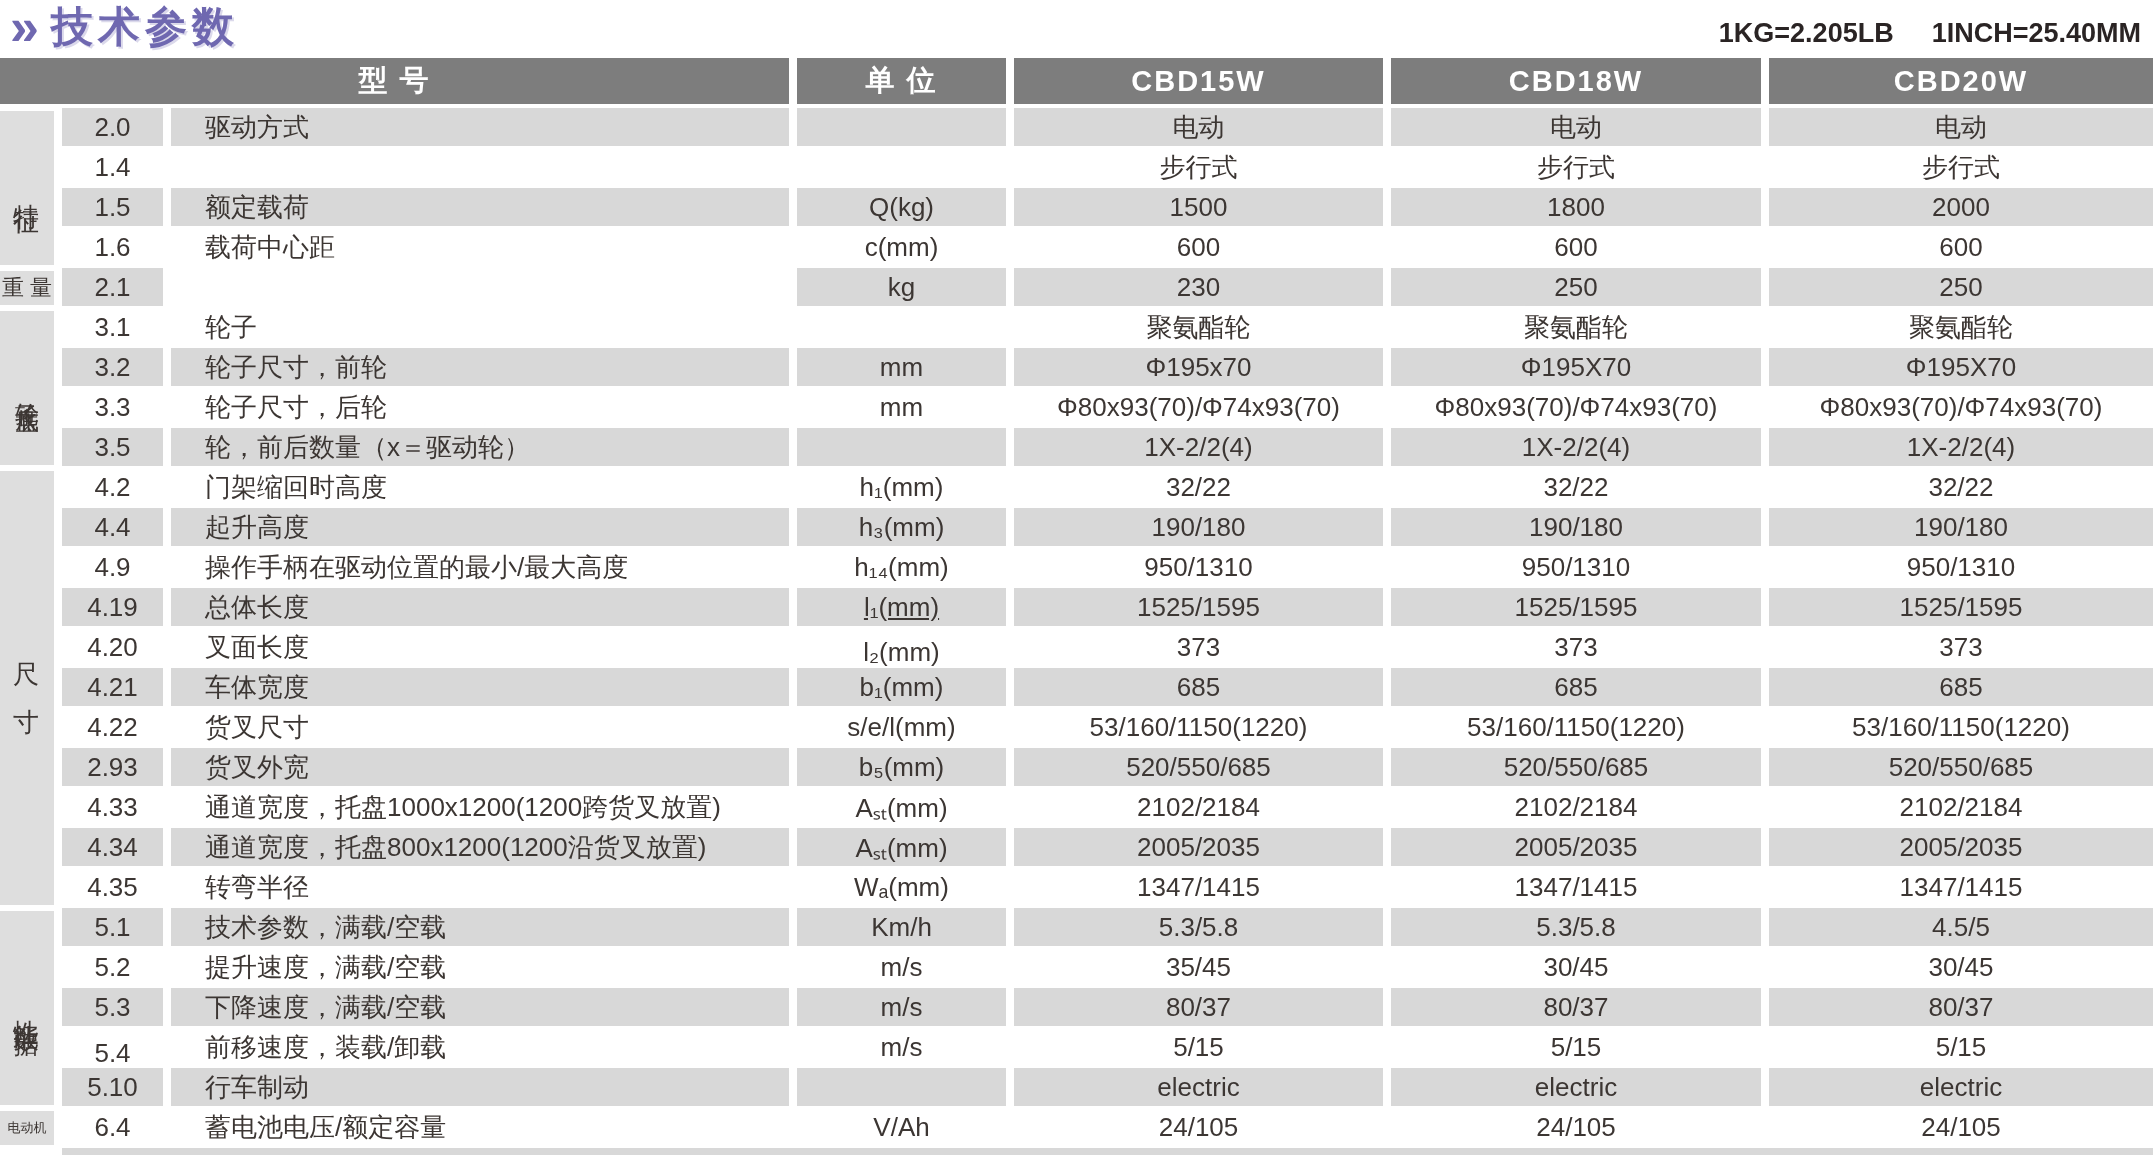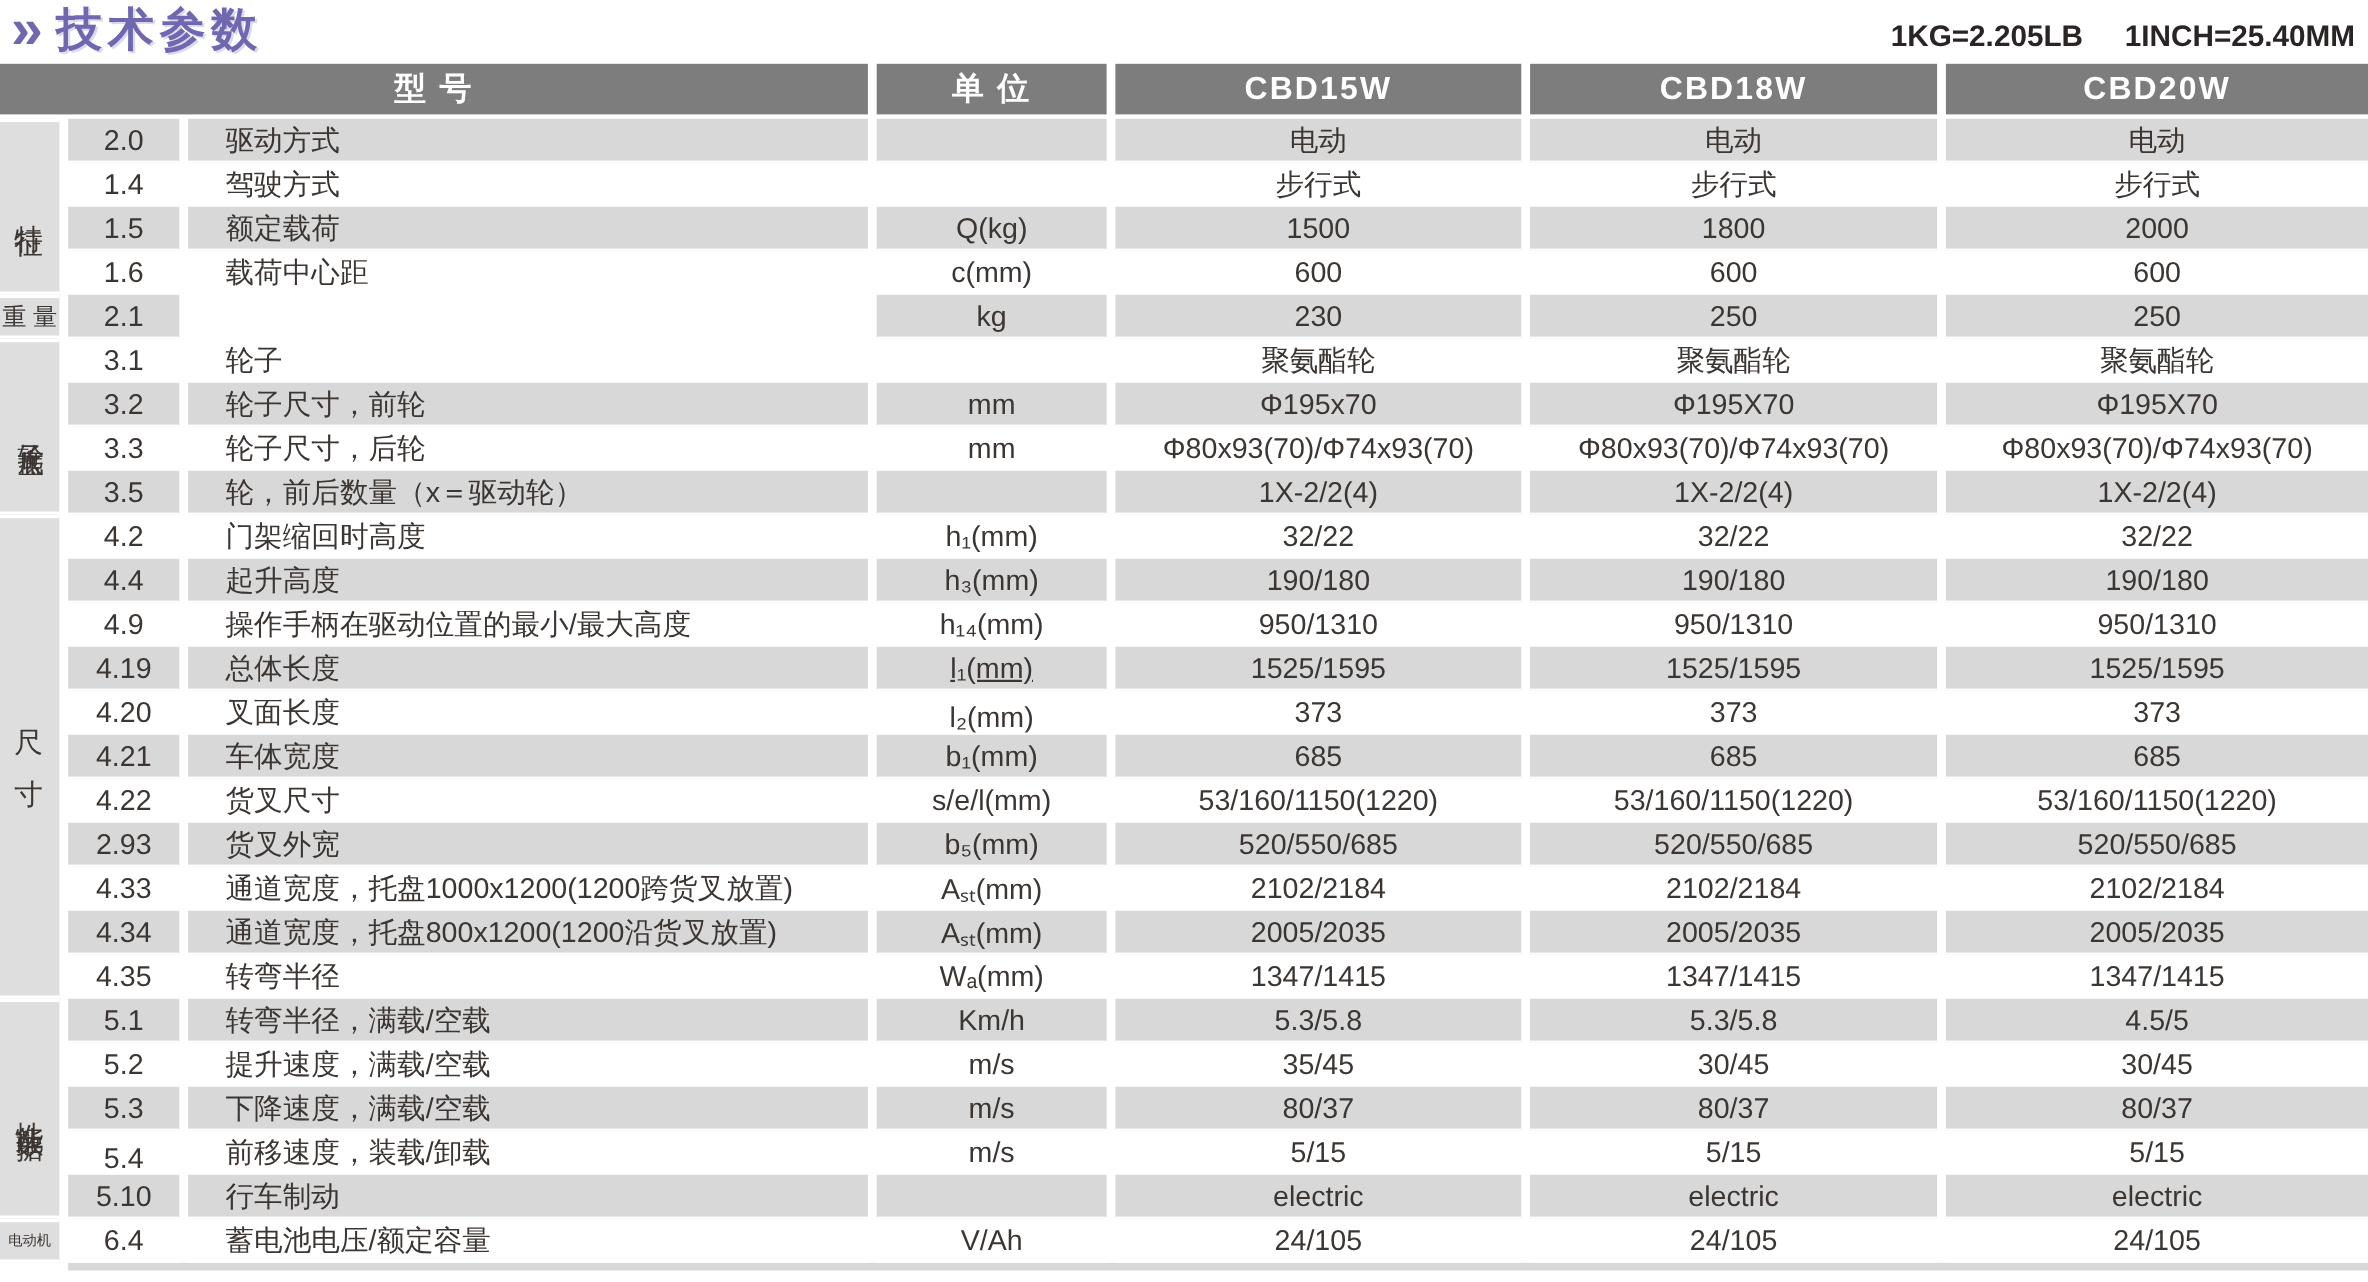--- a/index.html
+++ b/index.html
@@ -96,21 +96,20 @@
       <div class="cat-cell cat-dimensions vert" style="grid-area: 12 / 1 / span 11;">尺寸</div>
       <div class="cat-cell cat-performance vert" style="grid-area: 23 / 1 / span 5;">性能数据</div>
       <div class="cat-cell cat-motor" style="grid-area: 28 / 1 / span 1;">电动机</div>
       <div class="cell c-num stripe" style="grid-area: 3 / 2;">2.0</div>
       <div class="cell c-name stripe" style="grid-area: 3 / 3;">驱动方式</div>
       <div class="cell c-unit stripe" style="grid-area: 3 / 4;"></div>
       <div class="cell c-val stripe" style="grid-area: 3 / 5;">电动</div>
       <div class="cell c-val stripe" style="grid-area: 3 / 6;">电动</div>
       <div class="cell c-val stripe" style="grid-area: 3 / 7;">电动</div>
       <div class="cell c-num" style="grid-area: 4 / 2;">1.4</div>
-      <div class="cell c-name" style="grid-area: 4 / 3;">驾驶方式</div>
       <div class="cell c-unit" style="grid-area: 4 / 4;"></div>
       <div class="cell c-val" style="grid-area: 4 / 5;">步行式</div>
       <div class="cell c-val" style="grid-area: 4 / 6;">步行式</div>
       <div class="cell c-val" style="grid-area: 4 / 7;">步行式</div>
       <div class="cell c-num stripe" style="grid-area: 5 / 2;">1.5</div>
       <div class="cell c-name stripe" style="grid-area: 5 / 3;">额定载荷</div>
       <div class="cell c-unit stripe" style="grid-area: 5 / 4;">Q(kg)</div>
       <div class="cell c-val stripe" style="grid-area: 5 / 5;">1500</div>
       <div class="cell c-val stripe" style="grid-area: 5 / 6;">1800</div>
       <div class="cell c-val stripe" style="grid-area: 5 / 7;">2000</div>
@@ -209,21 +208,21 @@
       <div class="cell c-val stripe" style="grid-area: 21 / 5;">2005/2035</div>
       <div class="cell c-val stripe" style="grid-area: 21 / 6;">2005/2035</div>
       <div class="cell c-val stripe" style="grid-area: 21 / 7;">2005/2035</div>
       <div class="cell c-num" style="grid-area: 22 / 2;">4.35</div>
       <div class="cell c-name" style="grid-area: 22 / 3;">转弯半径</div>
       <div class="cell c-unit" style="grid-area: 22 / 4;">Wₐ(mm)</div>
       <div class="cell c-val" style="grid-area: 22 / 5;">1347/1415</div>
       <div class="cell c-val" style="grid-area: 22 / 6;">1347/1415</div>
       <div class="cell c-val" style="grid-area: 22 / 7;">1347/1415</div>
       <div class="cell c-num stripe" style="grid-area: 23 / 2;">5.1</div>
-      <div class="cell c-name stripe" style="grid-area: 23 / 3;">转弯半径，满载/空载</div>
+      <div class="cell c-name stripe" style="grid-area: 23 / 3;">技术参数，满载/空载</div>
       <div class="cell c-unit stripe" style="grid-area: 23 / 4;">Km/h</div>
       <div class="cell c-val stripe" style="grid-area: 23 / 5;">5.3/5.8</div>
       <div class="cell c-val stripe" style="grid-area: 23 / 6;">5.3/5.8</div>
       <div class="cell c-val stripe" style="grid-area: 23 / 7;">4.5/5</div>
       <div class="cell c-num" style="grid-area: 24 / 2;">5.2</div>
       <div class="cell c-name" style="grid-area: 24 / 3;">提升速度，满载/空载</div>
       <div class="cell c-unit" style="grid-area: 24 / 4;">m/s</div>
       <div class="cell c-val" style="grid-area: 24 / 5;">35/45</div>
       <div class="cell c-val" style="grid-area: 24 / 6;">30/45</div>
       <div class="cell c-val" style="grid-area: 24 / 7;">30/45</div>

